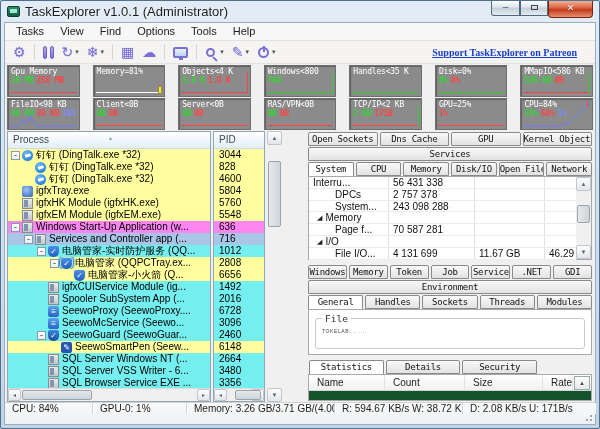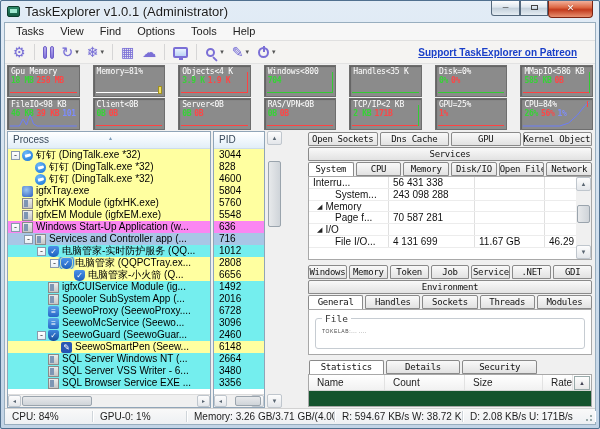--- a/index.html
+++ b/index.html
@@ -29,21 +29,21 @@
 .dd{font-size:7px;color:#555;margin-left:2px}
 .tsep{width:1px;height:16px;background:#d6d6d6;margin:0 4px}
 .shape-pause{display:inline-flex;gap:3px}
 .shape-pause i{display:block;width:4px;height:13px;background:linear-gradient(#b9aef0,#7f6fd8);border-radius:2px;border:1px solid #6f60c8}
 .shape-monitor{display:inline-block;width:15px;height:11px;border:2px solid #7b6fd6;border-radius:2px;position:relative;background:linear-gradient(#e8f2ff,#bcd4f4)}
 .shape-monitor::after{content:"";position:absolute;left:4px;bottom:-4px;width:4px;height:2px;background:#7b6fd6}
 .shape-magnifier{display:inline-block;width:9px;height:9px;border:2px solid #7b6fd6;border-radius:50%;position:relative;margin:2px 3px 2px 1px}
 .shape-magnifier::after{content:"";position:absolute;width:2px;height:6px;background:#7b6fd6;transform:rotate(-45deg);left:6px;top:6px;border-radius:1px}
 .shape-power{display:inline-block;width:11px;height:11px;border:2px solid #7b6fd6;border-radius:50%;position:relative;margin:1px}
 .shape-power::after{content:"";position:absolute;left:50%;top:-3px;width:2px;height:6px;margin-left:-1px;background:#7b6fd6}
-.patreon-link{margin-left:auto;margin-right:14px;font-family:Liberation Sans, sans-serif;font-size:10px;font-weight:bold;color:#1a3fc8;text-decoration:underline}
+.patreon-link{margin-left:auto;margin-right:14px;font-family:Liberation Serif, serif;font-size:10px;font-weight:bold;color:#1a3fc8;text-decoration:underline}
 
 .graphs{padding:1px 2px 0}
 .graph-row{display:flex;gap:13px;height:32px;margin-bottom:1px}
 .gpanel{flex:1;background:#8b8b8b;border:1px solid #6e6e6e;box-shadow:inset 1px 1px 1px rgba(0,0,0,.3);position:relative;overflow:hidden;font-family:"DejaVu Sans Mono",monospace}
 .g-label{font-size:8px;color:#fff;padding:1px 0 0 3px;white-space:nowrap;letter-spacing:-.2px}
 .g-values{font-size:8px;font-weight:bold;padding-left:3px;white-space:nowrap;letter-spacing:-.3px}
 .g-values span{margin-right:3px}
 .tv-g{color:#35d435}.tv-r{color:#ff4545}.tv-b{color:#7d8cff}
 .g-line{position:absolute;left:2px;right:2px;bottom:3px;height:1px}
 .g-spike{position:absolute;right:2px;bottom:3px;width:1px;height:21px}
@@ -102,21 +102,21 @@
 fieldset.file-group{border:1px solid #c6ccd2;border-radius:3px;height:36px;padding:1px 6px}
 fieldset.file-group legend{font-size:9.5px;color:#333;padding:0 3px;font-family:"DejaVu Sans Mono",monospace}
 .file-text{font-size:5px;color:#4a4a4a;letter-spacing:.6px;margin-top:3px}
 .stat-wrap{flex:1;display:flex;flex-direction:column;margin:4px 1px 1px;min-height:0}
 .stat-table{flex:1;background:#14532d;border:1px solid #a8a8a8;min-height:0}
 .stat-header{display:flex;height:16px;background:linear-gradient(#ffffff,#f1f1f1);border-bottom:1px solid #d4d4d4;align-items:center;font-size:10px;color:#222}
 .st-cell{height:100%;line-height:15px;padding-left:8px;border-right:1px solid #e2e2e2;overflow:hidden;white-space:nowrap}
 .st-0{width:76px}.st-1{width:80px}.st-2{width:78px}.st-3{flex:1}
 .st-sort{flex:none;width:16px;height:14px;margin:0 1px;border:1px solid #9aa;background:linear-gradient(#fdfdfd,#e8e8e8);font-size:6px;text-align:center;line-height:13px;color:#445}
 
-.statusbar{height:16px;flex:none;border-top:1px solid #d2d2d2;background:linear-gradient(#f9f9f9,#edf0f3);display:flex;align-items:center;font-size:10px;color:#1d1d1d;position:relative}
+.statusbar{height:22px;flex:none;border-top:1px solid #d2d2d2;background:linear-gradient(#f9f9f9,#edf0f3);display:flex;align-items:flex-start;font-size:10px;color:#1d1d1d;position:relative}
 .seg{display:flex;align-items:center;padding:0 7px;border-right:1px solid #cfd5da;box-shadow:1px 0 0 #fff;white-space:nowrap;overflow:hidden;flex:none}
 .seg:nth-child(1){width:88px}.seg:nth-child(2){width:94px}.seg:nth-child(3){width:148px}.seg:nth-child(4){width:128px}.seg:nth-child(5){flex:1;border-right:none}
 .grip{position:absolute;right:2px;bottom:2px;width:10px;height:10px;background:
 radial-gradient(circle at 8px 8px,#9aa 1px,transparent 1.4px),
 radial-gradient(circle at 8px 4px,#9aa 1px,transparent 1.4px),
 radial-gradient(circle at 4px 8px,#9aa 1px,transparent 1.4px)}
 </style>
 </head>
 <body>
 
@@ -510,20 +510,26 @@
           </div>
         <div class="sys-table">
           <div class="sys-rows" id="sys-rows">
               <div class="s-row">
                 <span class="s-cell s-name" style="">Interru...</span>
                 <span class="s-cell s-v1">56 431 338</span>
                 <span class="s-cell s-v2"></span>
                 <span class="s-cell s-v3"></span>
               </div>
               <div class="s-row">
+                <span class="s-cell s-name" style="padding-left: 26px;">DPCs</span>
+                <span class="s-cell s-v1">2 757 378</span>
+                <span class="s-cell s-v2"></span>
+                <span class="s-cell s-v3"></span>
+              </div>
+              <div class="s-row">
                 <span class="s-cell s-name" style="padding-left: 26px;">System...</span>
                 <span class="s-cell s-v1">243 098 288</span>
                 <span class="s-cell s-v2"></span>
                 <span class="s-cell s-v3"></span>
               </div>
               <div class="s-row s-group">
                 <span class="s-cell s-name" style="padding-left: 8px;"><span class="s-arrow">◢</span>Memory</span>
                 <span class="s-cell s-v1"></span>
                 <span class="s-cell s-v2"></span>
                 <span class="s-cell s-v3"></span>

